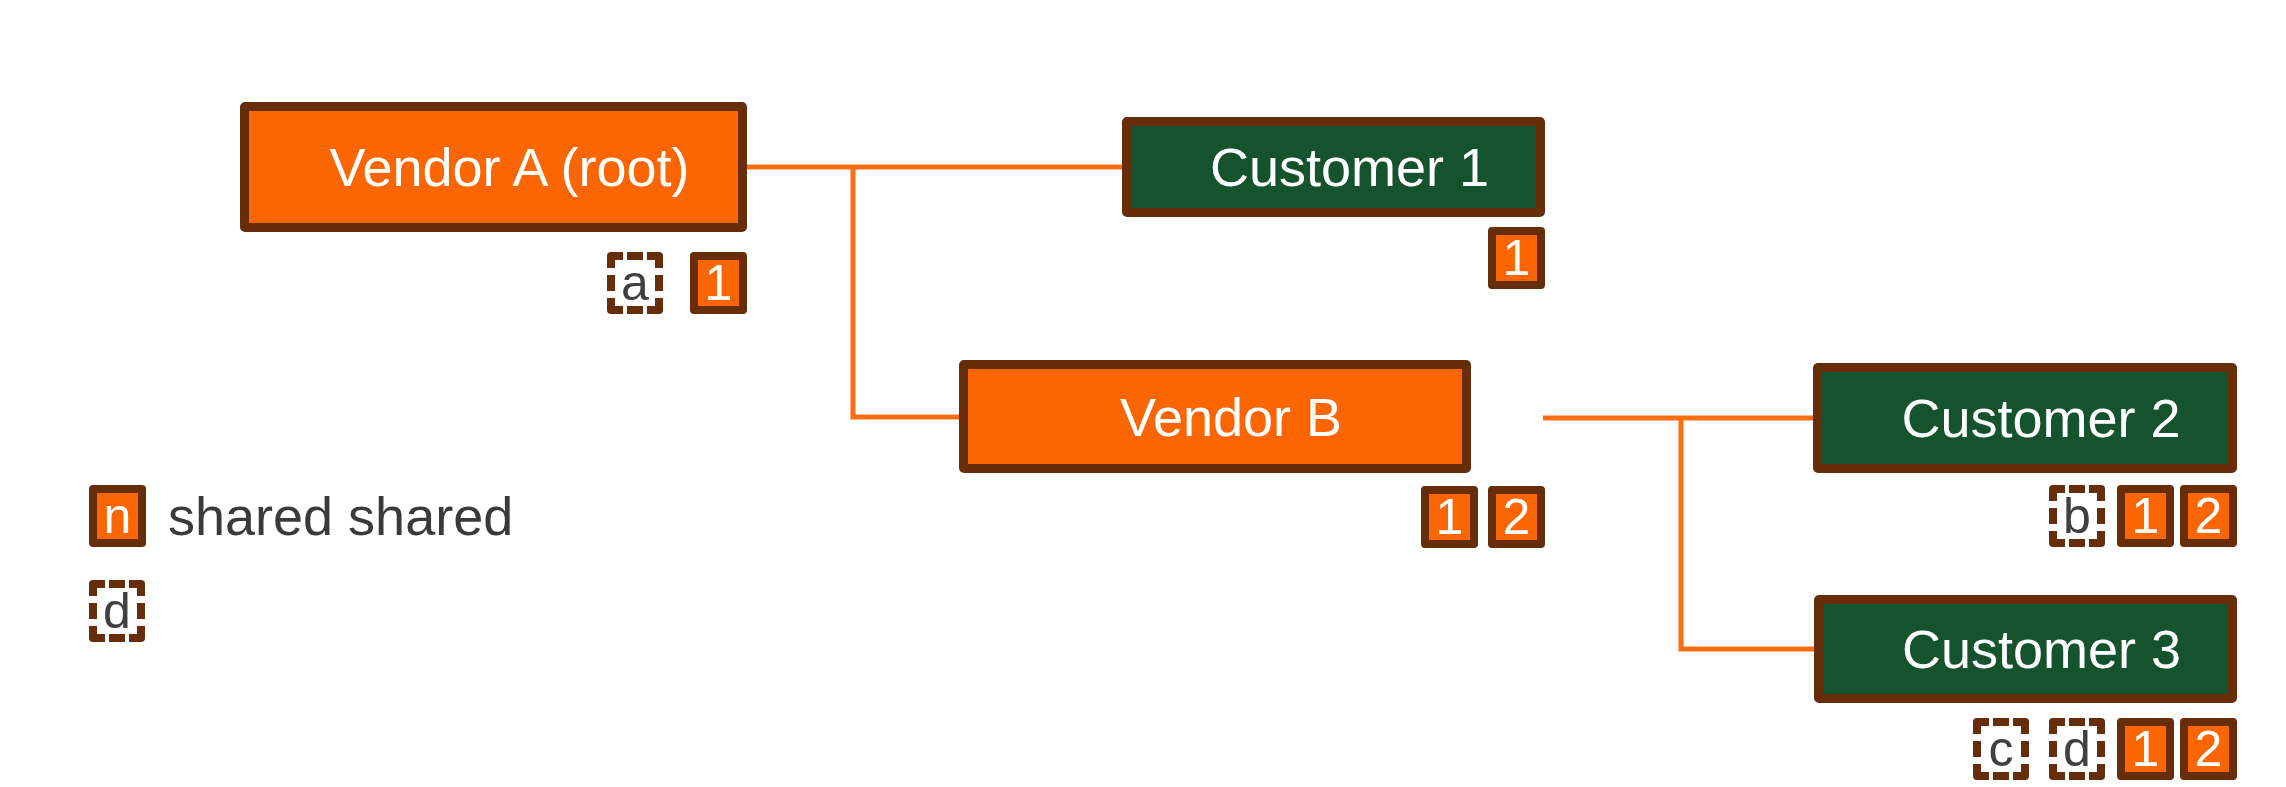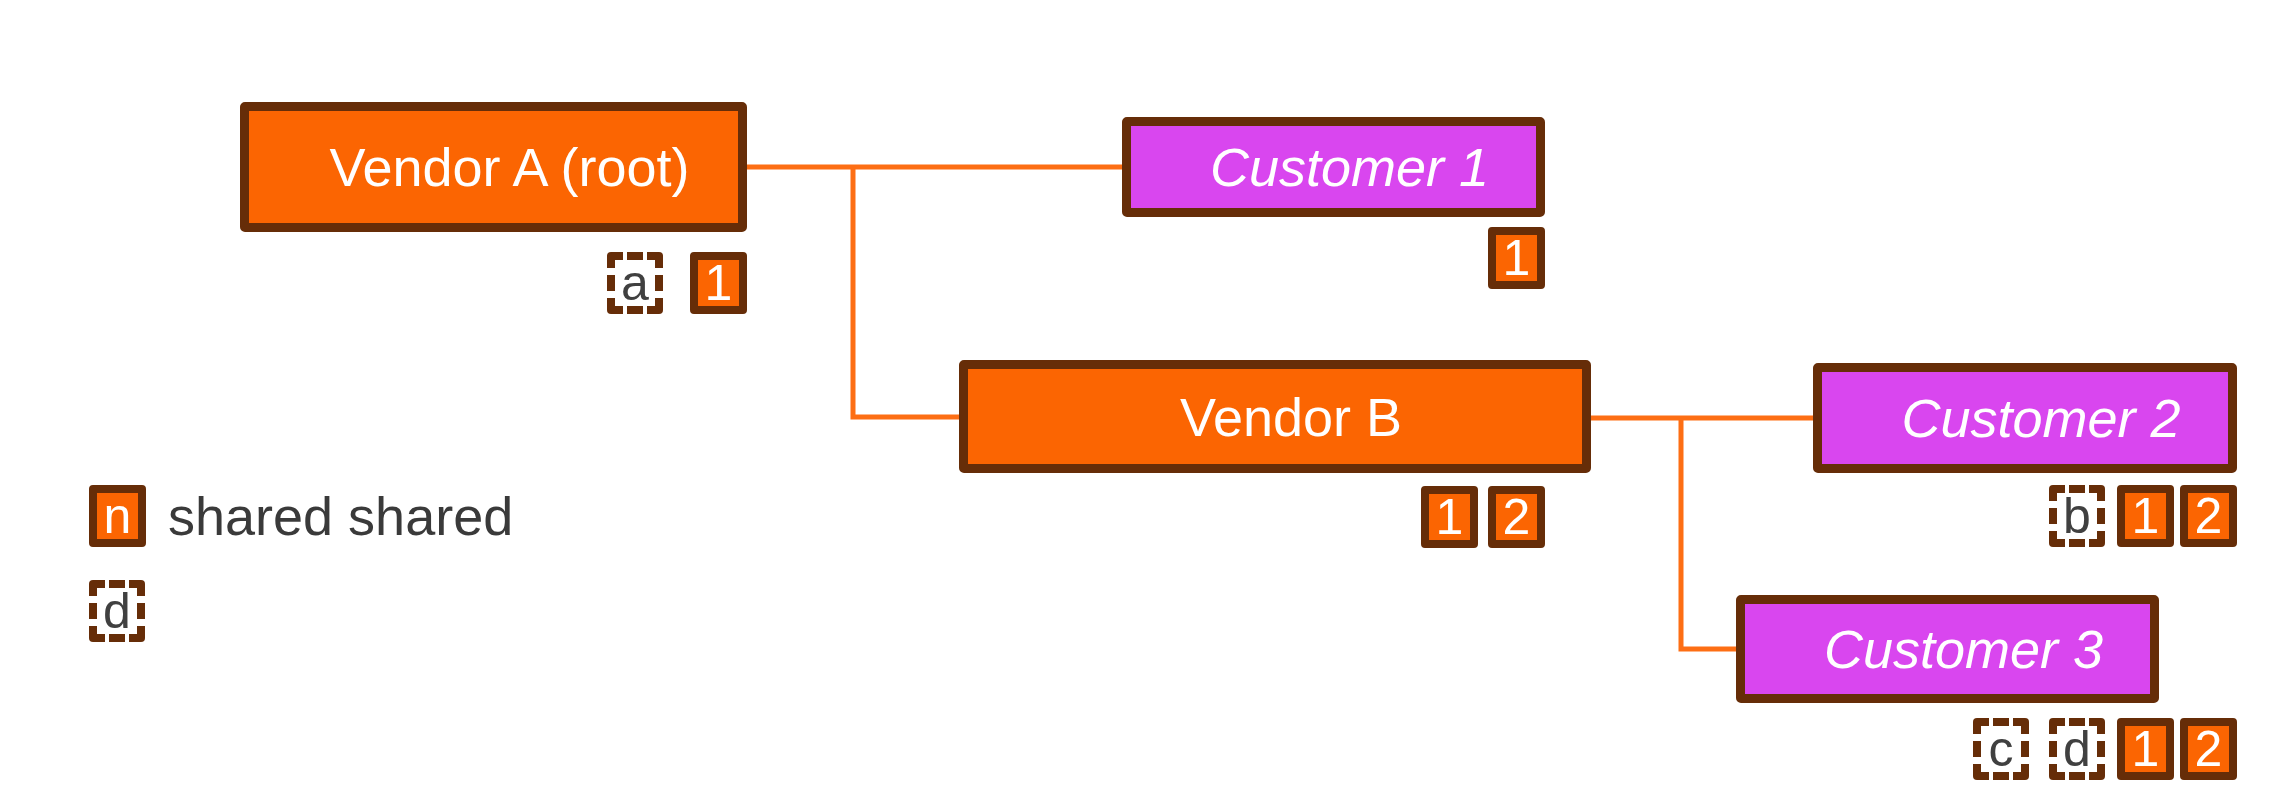--- a/index.html
+++ b/index.html
@@ -20,21 +20,21 @@
     border-radius: 5px;
     display: flex;
     align-items: center;
     justify-content: center;
     color: #ffffff;
     font-size: 54px;
     white-space: nowrap;
     padding-left: 32px;
   }
   .node.vendor   { background: #fb6502; }
-  .node.customer { background: #d946ef; font-style: italic; }
+  .node.customer { background: #14532d; }
 
   .badge-row {
     position: absolute;
     display: flex;
     align-items: flex-start;
   }
   .badge {
     box-sizing: border-box;
     height: 62px;
     display: flex;
@@ -80,29 +80,29 @@
   </svg>
 
   <div class="node vendor" style="left:240px; top:102px; width:507px; height:130px;">
     <span>Vendor A (root)</span>
   </div>
 
   <div class="node customer" style="left:1122px; top:117px; width:423px; height:100px;">
     <span>Customer 1</span>
   </div>
 
-  <div class="node vendor" style="left:959px; top:360px; width:632px; height:113px;">
+  <div class="node vendor" style="left:959px; top:360px; width:512px; height:113px;">
     <span>Vendor B</span>
   </div>
 
   <div class="node customer" style="left:1813px; top:363px; width:424px; height:110px;justify-content:center;">
     <span>Customer 2</span>
   </div>
 
-  <div class="node customer" style="left:1736px; top:595px; width:423px; height:108px;">
+  <div class="node customer" style="left:1814px; top:595px; width:423px; height:108px;">
     <span>Customer 3</span>
   </div>
 
   <div class="badge-row" style="right:1539px; top:252px; gap:27px;">
     <div class="badge non-shared">
       <span>a</span>
     </div>
     <div class="badge shared">
       <span>1</span>
     </div>

